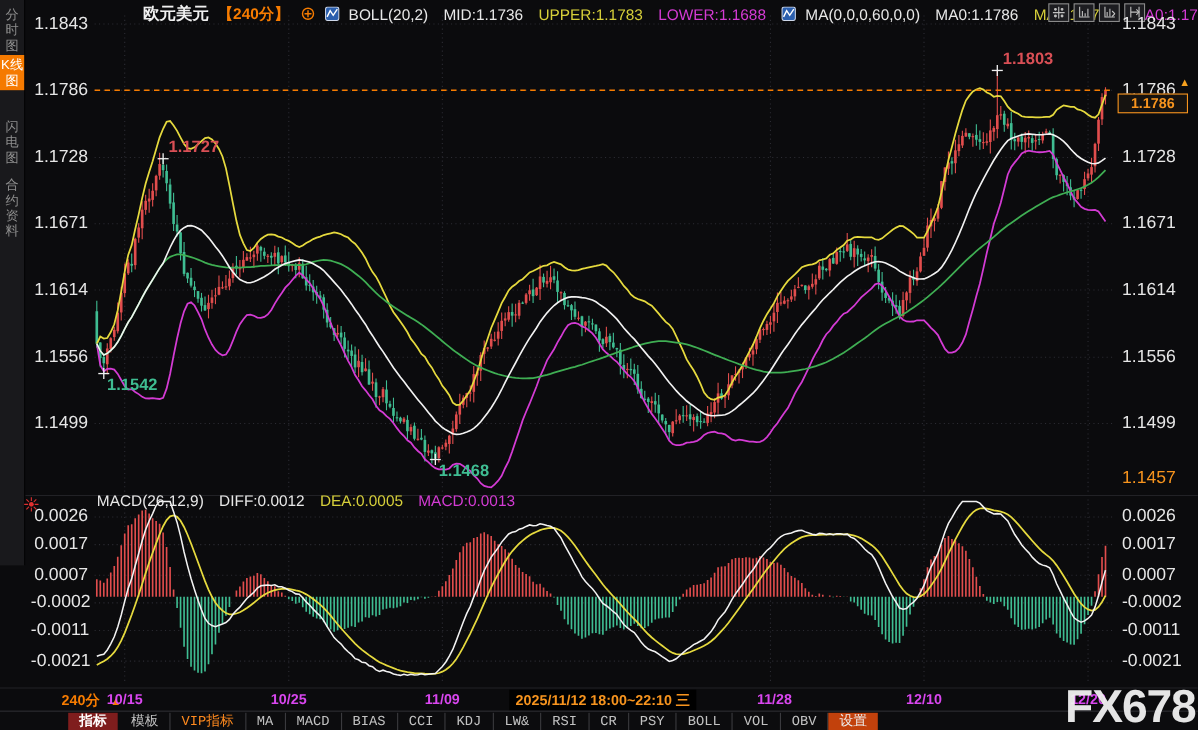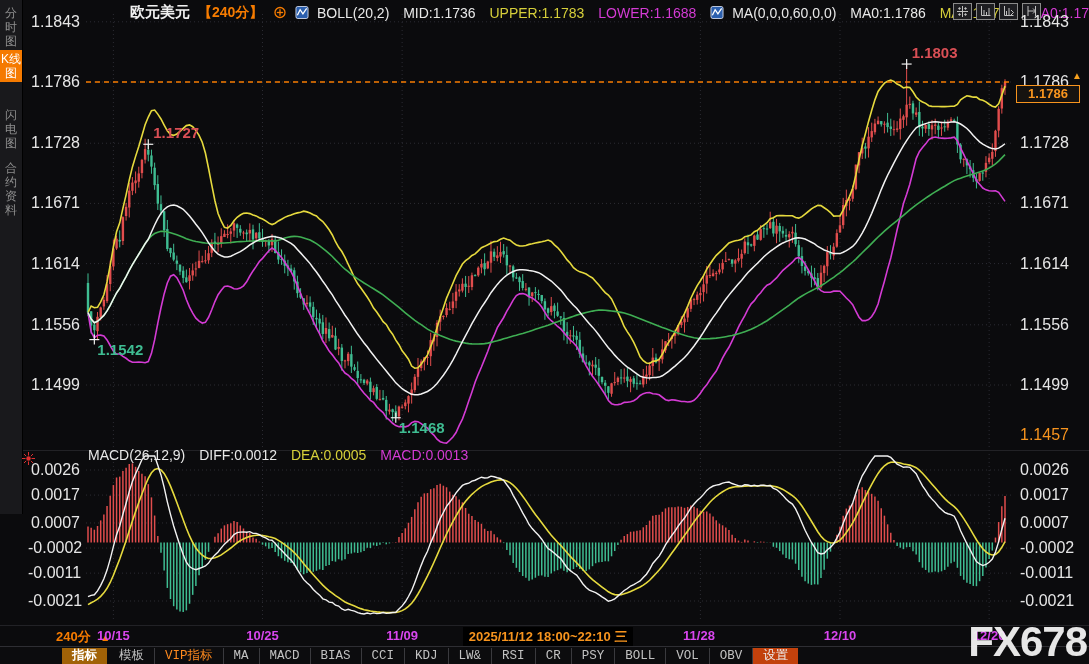--- a/index.html
+++ b/index.html
@@ -38,21 +38,21 @@
   #tf-bottom{position:absolute;left:8px;top:1px;color:#f77c00;font-weight:bold;cursor:pointer;margin-left:48px;}
   #tf-bottom .arr{font-size:10px;color:#f77c00;margin-left:6px;}
   .x-tick{position:absolute;top:1px;width:70px;margin-left:-35px;text-align:center;color:#d946ef;font-weight:bold;}
   #x-highlight{position:absolute;top:0;width:170px;margin-left:-85px;text-align:center;background:#000;
                color:#f7941e;font-weight:bold;padding:1px 0;}
   
   #toolbar{position:absolute;left:0;top:646px;width:1089px;height:18px;background:#0c0c0e;border-top:1px solid #2e2e33;
            display:flex;align-items:center;padding-left:62px;box-sizing:border-box;
            font-family:"Liberation Mono","DejaVu Sans Mono",monospace;font-size:12.5px;}
   .tb-item{color:#c2c2c2;padding:0 10px;border-right:1px solid #3a3a3e;cursor:pointer;line-height:16px;white-space:nowrap;}
-  .tb-item.active{background:#a16207;color:#fff;font-weight:bold;border-right:none;margin-right:2px;}
+  .tb-item.active{background:#7f1d1d;color:#fff;font-weight:bold;border-right:none;margin-right:2px;}
   .tb-item.vip{color:#ff8a1e;}
   .tb-item.settings{background:#c2410c;color:#ececec;border-right:none;}
   
   #watermark{position:absolute;right:2px;bottom:2px;font-size:42px;font-weight:bold;color:#f2f2f2;
              letter-spacing:-1px;line-height:40px;opacity:0.95;pointer-events:none;}
   svg text{font-family:"Liberation Sans","DejaVu Sans",sans-serif;}
 </style>
 </head>
 <body>
 
@@ -1105,21 +1105,21 @@
 
 <div id="xaxis-row">
   <span id="tf-bottom">
     <span>240分</span>
     <span class="arr">▲</span>
   </span>
   <span id="x-highlight" style="left: 548.09px;">2025/11/12 18:00~22:10 三</span>
 <div class="x-tick" style="left: 113.38px;">10/15</div>
     <div class="x-tick" style="left: 262.52px;">10/25</div>
     <div class="x-tick" style="left: 402.13px;">11/09</div>
-    <div class="x-tick" style="left: 699px;">11/28</div>
+    <div class="x-tick" style="left: 685px; text-align: right;">11/28</div>
     <div class="x-tick" style="left: 840px;">12/10</div>
     <div class="x-tick" style="left: 989.13px;">12/20</div>
   </div>
 
 <div id="toolbar">
     <div class="tb-item active">指标</div>
     <div class="tb-item">模板</div>
     <div class="tb-item vip">VIP指标</div>
     <div class="tb-item">MA</div>
     <div class="tb-item">MACD</div>

